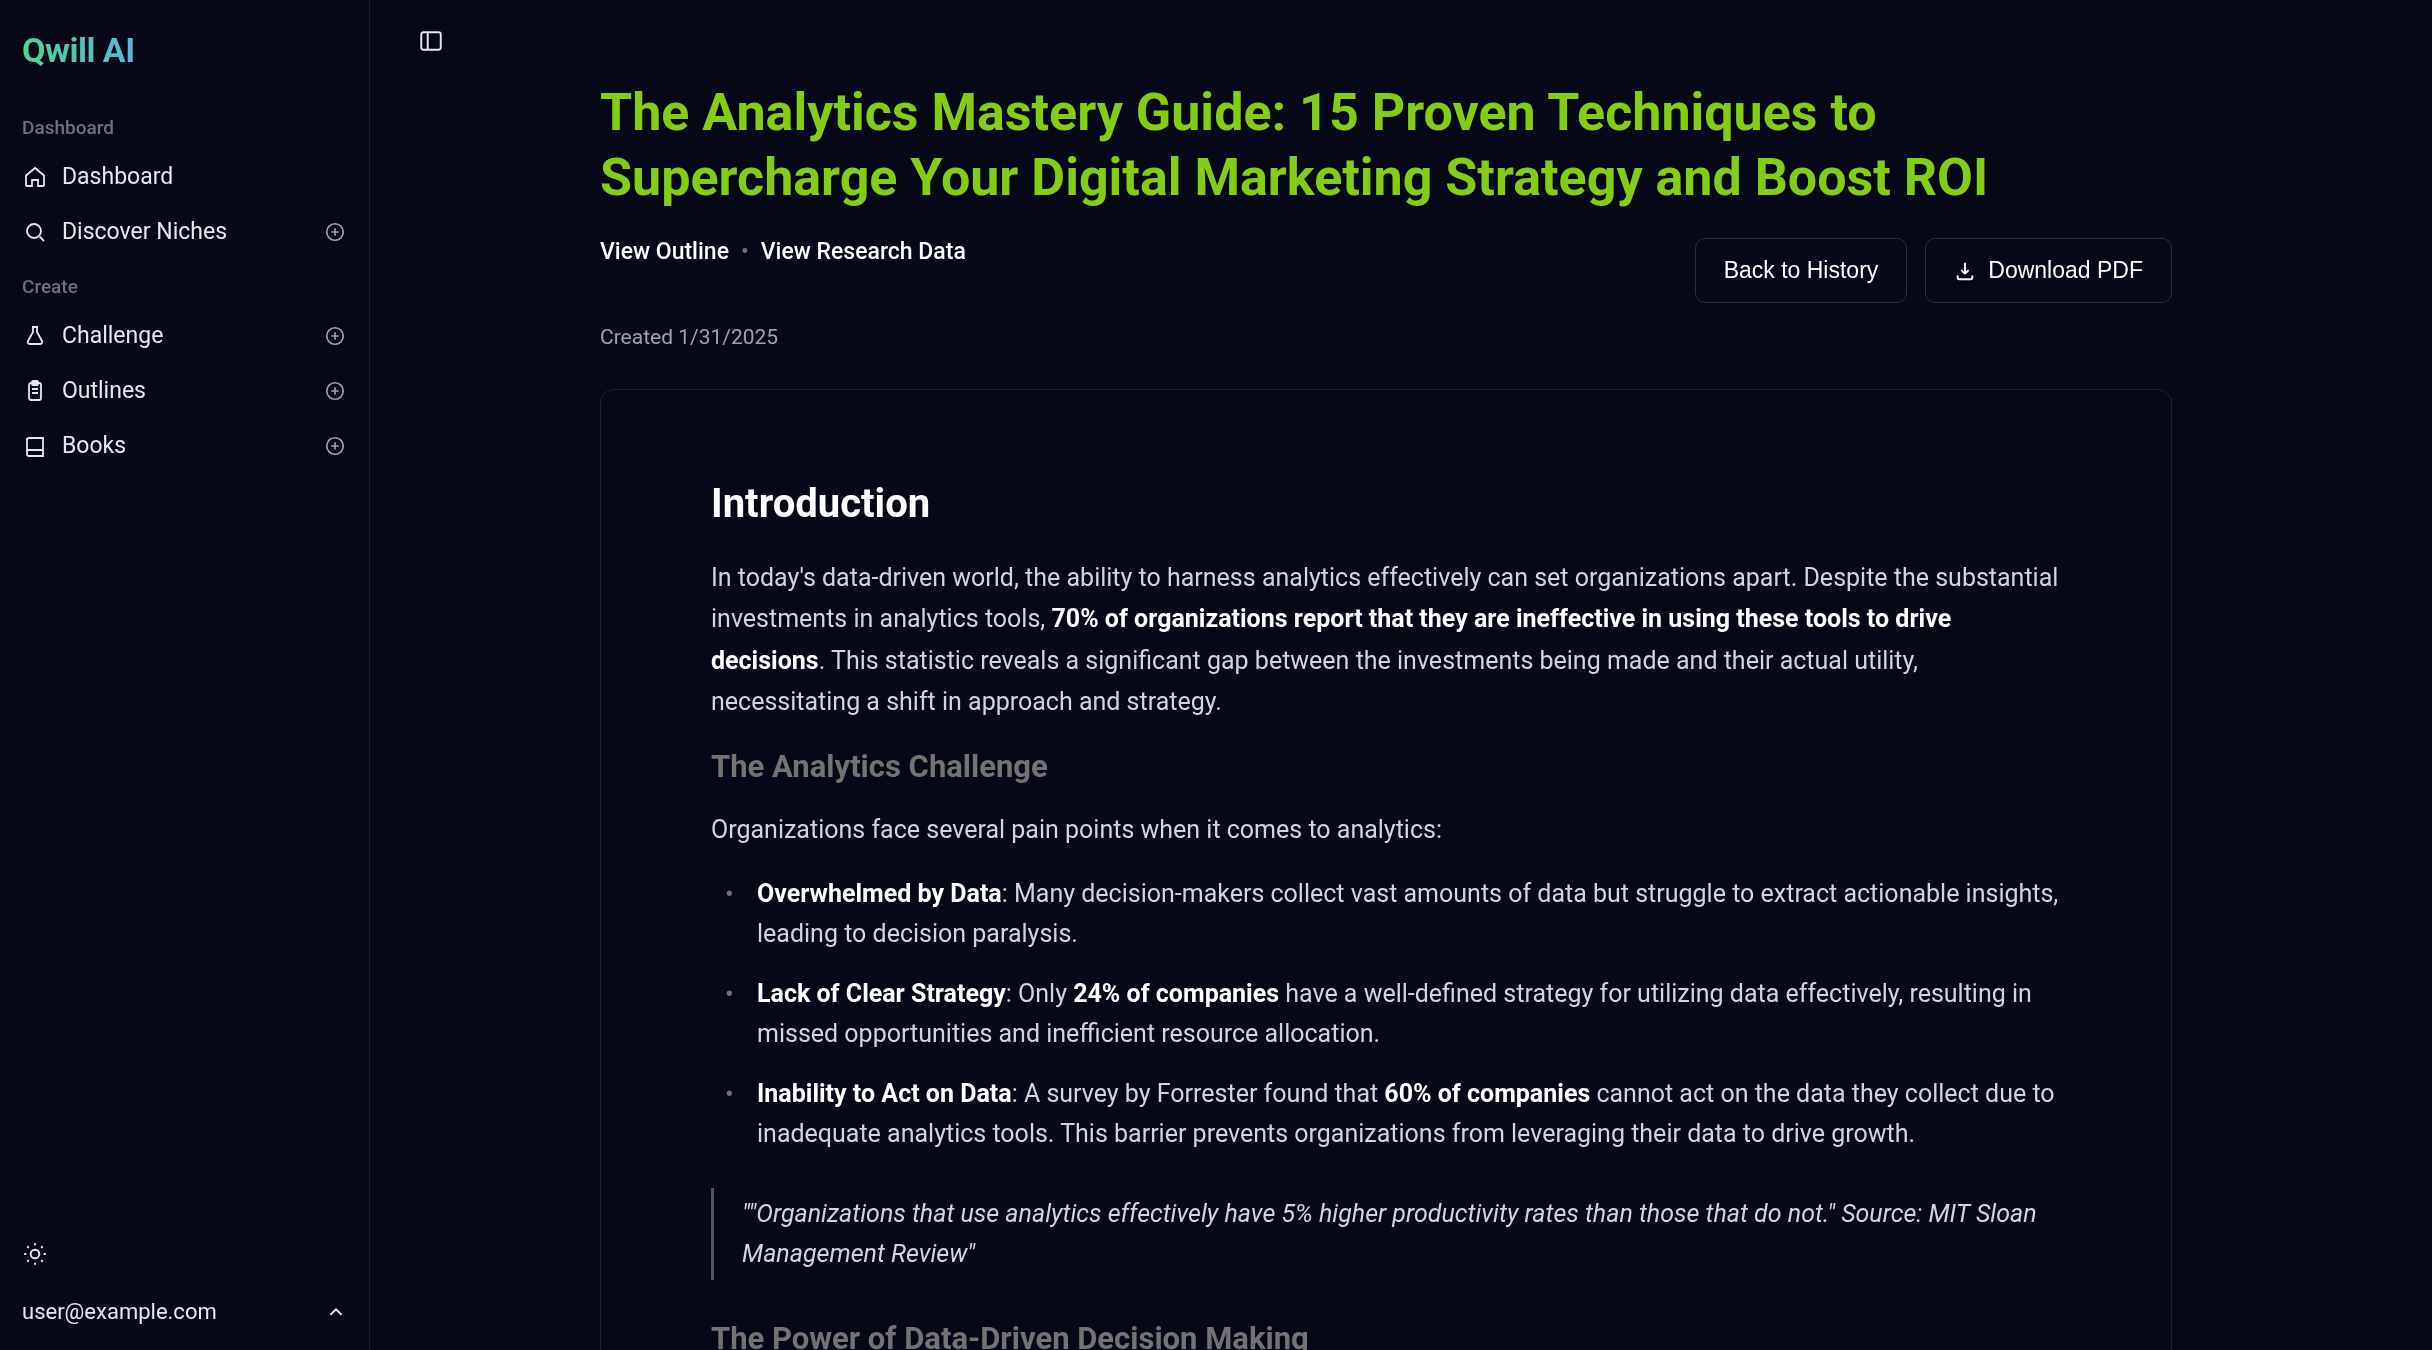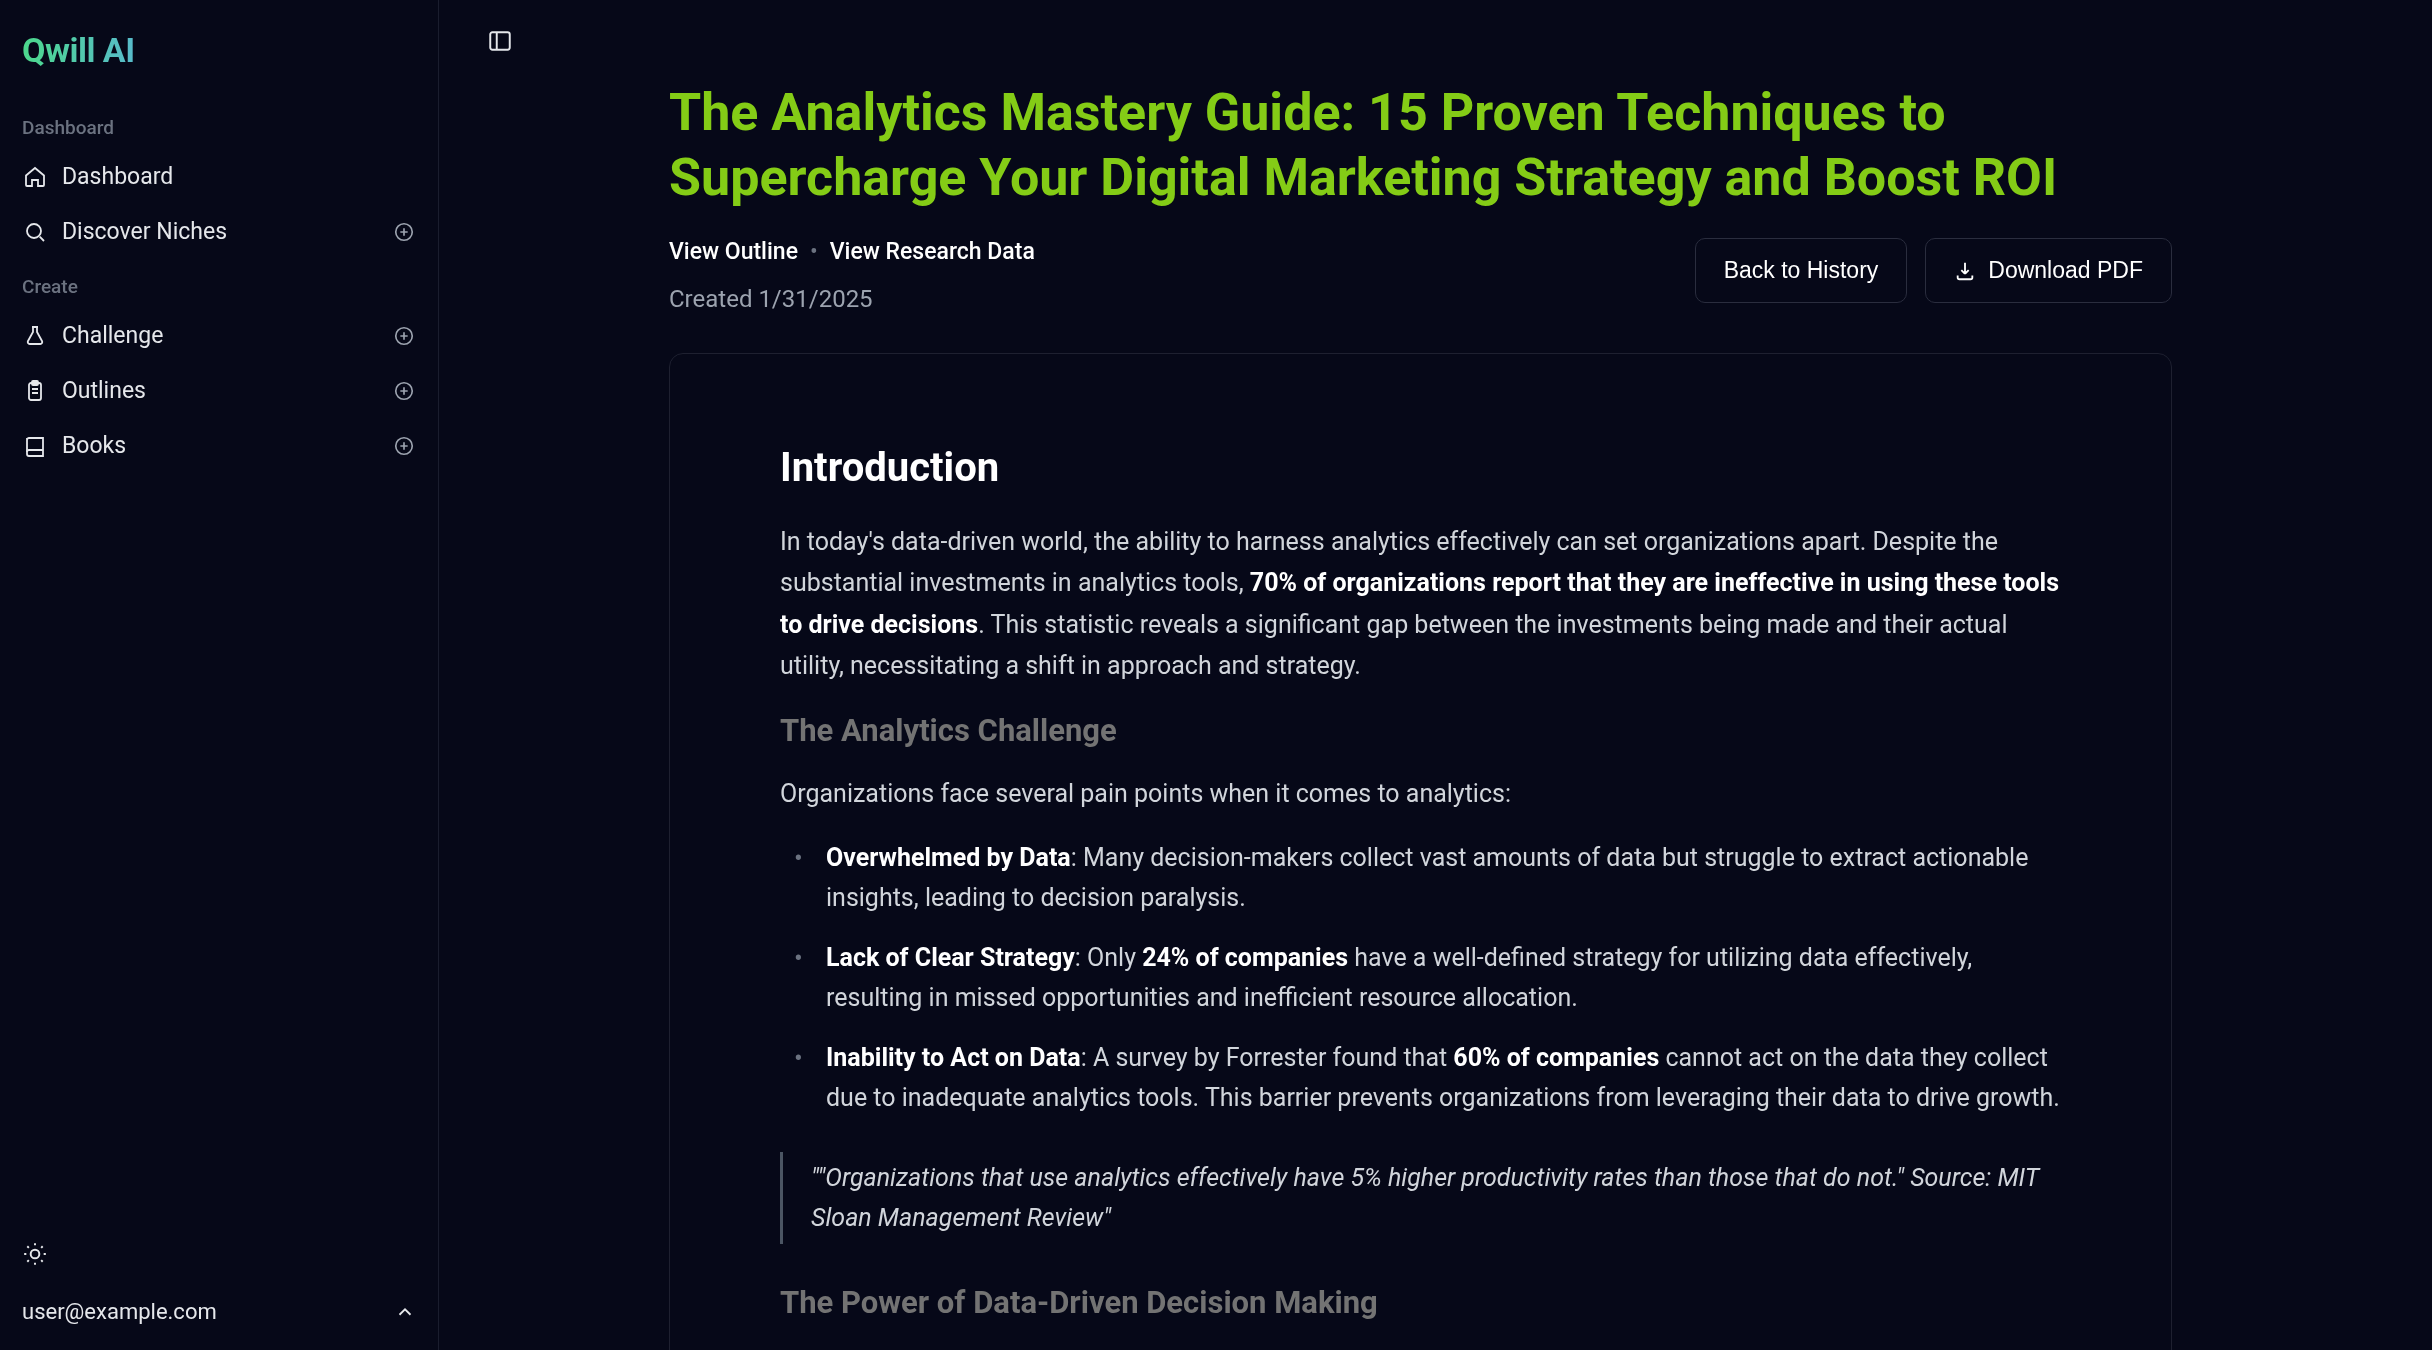--- a/index.html
+++ b/index.html
@@ -6,21 +6,21 @@
 body {
   font-family: -apple-system, BlinkMacSystemFont, "Segoe UI", Roboto, Helvetica, Arial, sans-serif;
   background: #060818;
   color: #e5e7eb;
   width: 2432px;
   height: 1350px;
   overflow: hidden;
   display: flex;
 }
 .sidebar {
-  width: 439px;
+  width: 370px;
   height: 100%;
   border-right: 1px solid #1a1d2e;
   display: flex;
   flex-direction: column;
   padding: 20px 0;
 }
 .logo {
   font-size: 34px;
   font-weight: 700;
   padding: 10px 22px 30px 22px;
@@ -118,22 +118,23 @@
 .meta-links {
   display: flex;
   align-items: center;
   gap: 12px;
   font-size: 23px;
   color: #ffffff;
 }
 .meta-link { cursor: pointer; font-weight: 500; }
 .meta-sep { color: #6b7280; }
 .meta-created {
-  font-size: 24px;
+  font-size: 21px;
   color: #9ca3af;
+  margin-top: 40px;
 }
 .meta-actions {
   display: flex;
   gap: 18px;
 }
 .btn {
   display: flex;
   align-items: center;
   gap: 12px;
   padding: 18px 28px;

